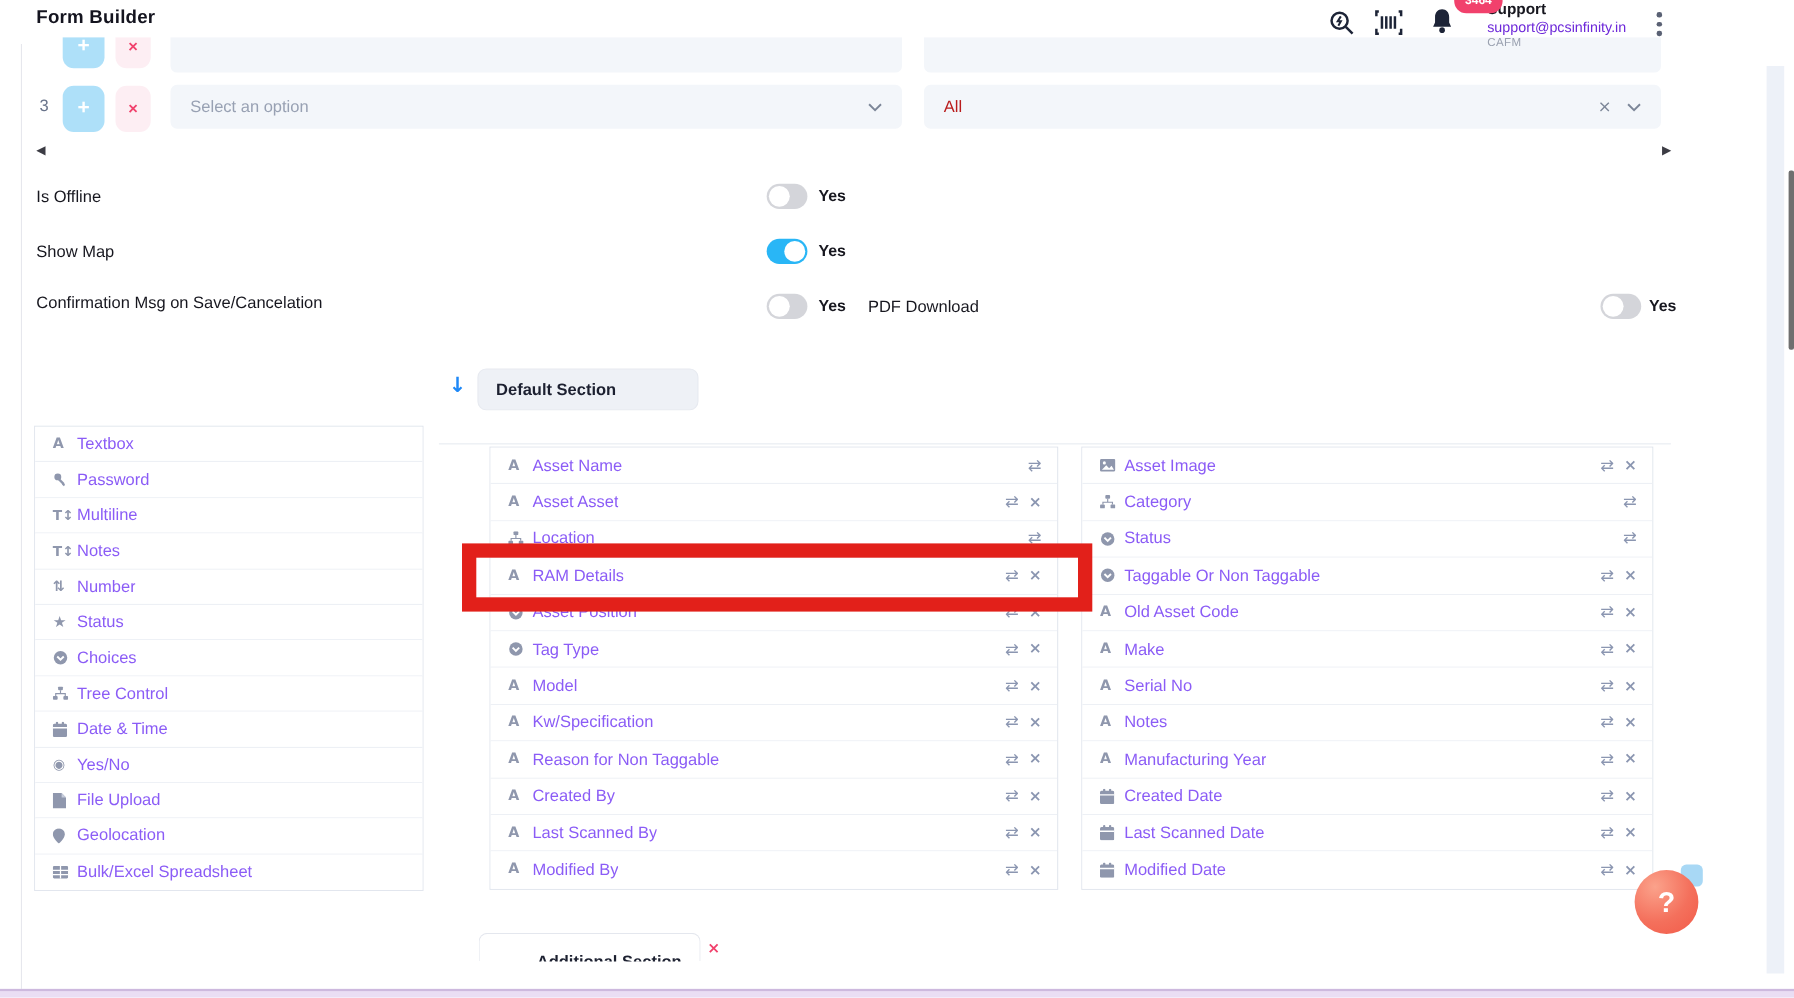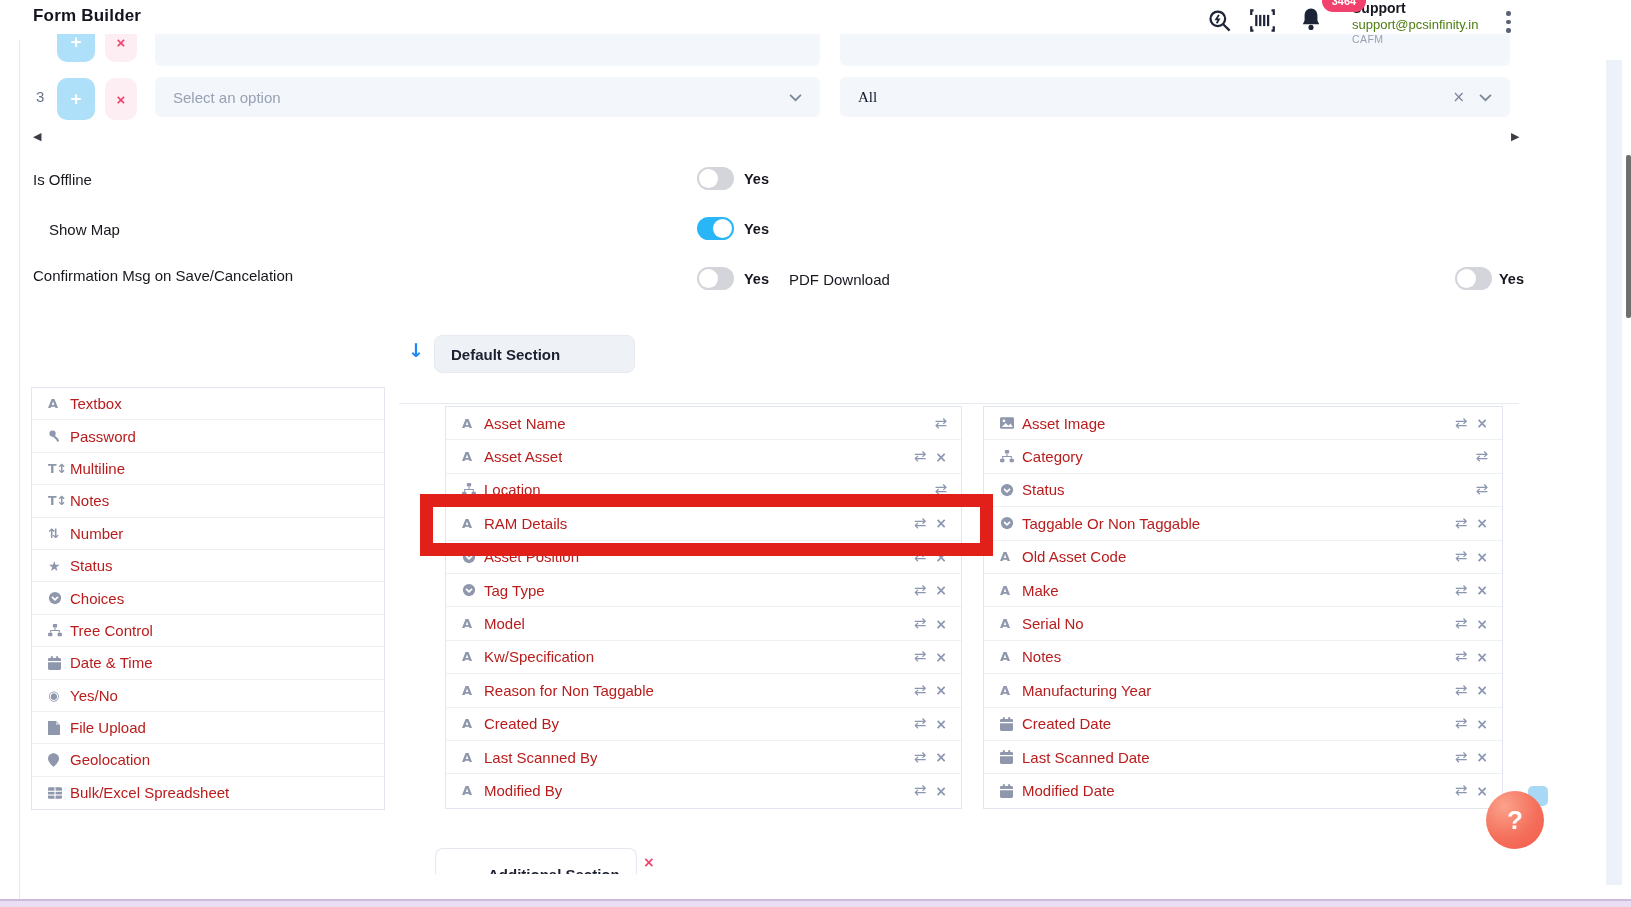--- a/index.html
+++ b/index.html
@@ -7,32 +7,32 @@
         font-family:"Liberation Sans",sans-serif;color:#23232e;}
   .abs{position:absolute;}
 
   
   .header{left:0;top:0;width:1631px;height:34px;background:#fff;z-index:10;}
   .title{left:33px;top:6px;font-size:17px;font-weight:700;color:#14141f;letter-spacing:.2px;}
   .hicon{z-index:11;cursor:pointer;}
   .badge{left:1322px;top:-10px;height:22px;min-width:44px;border-radius:12px;background:#f1416c;
          color:#fff;font-size:11px;font-weight:700;display:flex;align-items:center;justify-content:center;z-index:12;}
   .sup-name{left:1352px;top:0px;font-size:14px;font-weight:700;color:#17171f;z-index:11;}
-  .sup-mail{left:1352px;top:17px;font-size:13px;color:#4d7c0f;z-index:11;}
+  .sup-mail{left:1352px;top:17px;font-size:13px;color:#6d28d9;z-index:11;}
   .sup-org{left:1352px;top:33px;font-size:10.5px;color:#9aa1b0;letter-spacing:.4px;z-index:11;}
   .kebab{left:1506px;top:11px;width:6px;z-index:11;}
   .kebab i{display:block;width:4.5px;height:4.5px;border-radius:50%;background:#5a6174;margin:0 0 4px 0;}
 
   
   .numlbl{left:36px;top:88px;font-size:15px;color:#68738a;}
   .btn-add{background:#aee0f9;border-radius:10px;color:#fff;font-weight:700;display:flex;align-items:center;justify-content:center;cursor:pointer;}
   .btn-del{background:#fdeef3;border-radius:10px;color:#f1416c;font-weight:700;display:flex;align-items:center;justify-content:center;cursor:pointer;}
   .dd{background:#f3f6fa;border-radius:6px;display:flex;align-items:center;cursor:pointer;}
   .dd .ph{font-size:15px;color:#98a1b3;}
-  .dd .val{font-size:15px;color:#0f172a;font-family:Liberation Serif, serif;}
+  .dd .val{font-size:15px;color:#b91c1c;}
   .ddicon{color:#7c8698;font-size:13px;}
 
   .navarrow{font-size:11px;color:#3c3c44;font-family:"DejaVu Sans",sans-serif;cursor:pointer;}
 
   
   .setlbl{font-size:15px;font-weight:400;color:#17171f;}
   .yeslbl{font-size:14.5px;font-weight:700;color:#17171f;}
   .toggle{width:37px;height:23px;border-radius:12px;background:#d4d5da;position:absolute;cursor:pointer;}
   .toggle .knob{position:absolute;top:2px;left:2px;width:19px;height:19px;border-radius:50%;background:#fff;}
   .toggle.on{background:#29b6f6;}
@@ -44,21 +44,21 @@
       display:flex;align-items:center;padding-left:16px;box-sizing:border-box;font-size:15px;font-weight:700;color:#1c2030;cursor:pointer;}
   .divider{left:399px;top:403px;width:1120px;height:1px;background:#e7ebf1;}
 
   
   .panel{background:#fff;border:1px solid #e2e6ee;box-sizing:border-box;}
   .row{display:flex;align-items:center;border-bottom:1px solid #edf0f5;box-sizing:border-box;padding:0 14px 0 16px;background:#fff;}
   .row:last-child{border-bottom:none;}
   .ricon{width:22px;color:#8f97ad;font-family:"DejaVu Sans",sans-serif;font-size:13px;font-weight:700;
          display:inline-flex;align-items:center;flex:none;}
   .ricon svg{display:block;}
-  .rlabel{font-size:15px;color:#b91c1c;font-weight:500;white-space:nowrap;overflow:hidden;}
+  .rlabel{font-size:15px;color:#8b5cf6;font-weight:500;white-space:nowrap;overflow:hidden;}
   .ractions{margin-left:auto;display:flex;align-items:center;gap:9px;}
   .act{font-family:"DejaVu Sans",sans-serif;color:#8b96b1;cursor:pointer;line-height:1;}
   .act.swap{font-size:15px;}
   .act.remove{font-size:14px;font-weight:700;}
 
   #palette .row{height:32.4px;}
   #middle-panel .row,#right-panel .row{height:33.4px;}
 
   
   .red-box{left:420px;top:494px;width:573px;height:62px;border:13px solid #e2201a;box-sizing:border-box;z-index:6;pointer-events:none;}
@@ -149,21 +149,21 @@
 
   <div class="abs navarrow" style="left:33px;top:130px;">◀</div>
   <div class="abs navarrow" style="left:1511px;top:130px;">▶</div>
 
   <div class="abs setlbl" style="left:33px;top:171px;">Is Offline</div>
   <div class="toggle" style="left:697px;top:167px;">
       <span class="knob"></span>
     </div>
   <div class="abs yeslbl" style="left:744px;top:171px;">Yes</div>
 
-  <div class="abs setlbl" style="left:33px;top:221px;margin-left:16px;">Show Map</div>
+  <div class="abs setlbl" style="left:33px;top:221px;">Show Map</div>
   <div class="toggle on" style="left:697px;top:217px;">
       <span class="knob"></span>
     </div>
   <div class="abs yeslbl" style="left:744px;top:221px;">Yes</div>
 
   <div class="abs setlbl" style="left:33px;top:267px;">Confirmation Msg on Save/Cancelation</div>
   <div class="toggle" style="left:697px;top:267px;">
       <span class="knob"></span>
     </div>
   <div class="abs yeslbl" style="left:744px;top:271px;">Yes</div>

